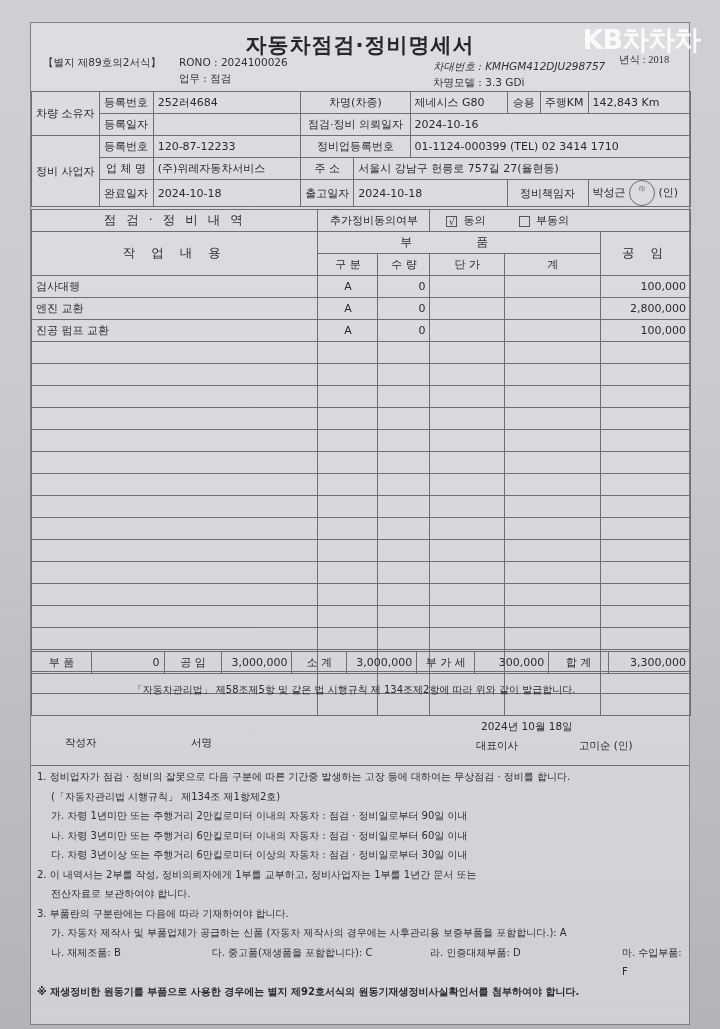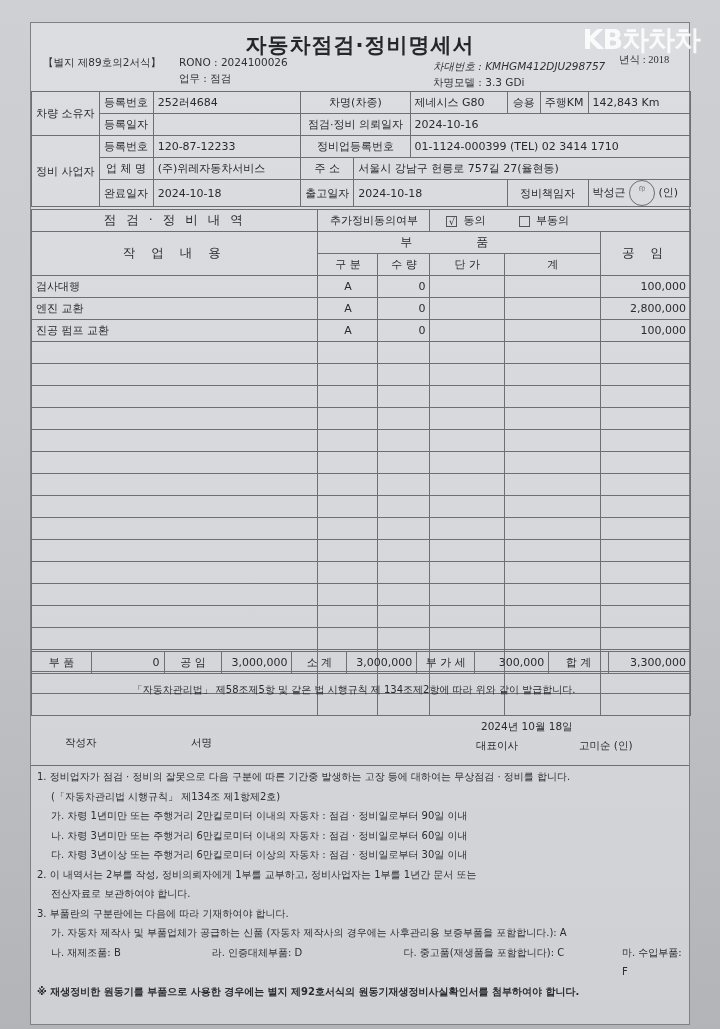--- a/index.html
+++ b/index.html
@@ -378,21 +378,21 @@
     <div class="ind">(「자동차관리법 시행규칙」 제134조 제1항제2호)</div>
     <div class="ind">가. 차령 1년미만 또는 주행거리 2만킬로미터 이내의 자동차 : 점검 · 정비일로부터 90일 이내</div>
     <div class="ind">나. 차령 3년미만 또는 주행거리 6만킬로미터 이내의 자동차 : 점검 · 정비일로부터 60일 이내</div>
     <div class="ind">다. 차령 3년이상 또는 주행거리 6만킬로미터 이상의 자동차 : 점검 · 정비일로부터 30일 이내</div>
     <div>2. 이 내역서는 2부를 작성, 정비의뢰자에게 1부를 교부하고, 정비사업자는 1부를 1년간 문서 또는</div>
     <div class="ind">전산자료로 보관하여야 합니다.</div>
     <div>3. 부품란의 구분란에는 다음에 따라 기재하여야 합니다.</div>
     <div class="ind">가. 자동차 제작사 및 부품업체가 공급하는 신품 (자동차 제작사의 경우에는 사후관리용 보증부품을 포함합니다.): A</div>
     <div class="ind" style="display:flex;gap:36px;">
       <span style="width:140px;">나. 재제조품: B</span>
+      <span style="width:205px;">다. 중고품(재생품을 포함합니다): C</span>
       <span style="width:175px;">라. 인증대체부품: D</span>
-      <span style="width:205px;">다. 중고품(재생품을 포함합니다): C</span>
       <span>마. 수입부품: F</span>
     </div>
     <div style="font-weight:bold;">※ 재생정비한 원동기를 부품으로 사용한 경우에는 별지 제92호서식의 원동기재생정비사실확인서를 첨부하여야 합니다.</div>
   </div>
 </div>
 
 <div class="watermark">KB차차차</div>
 
 </body></html>

